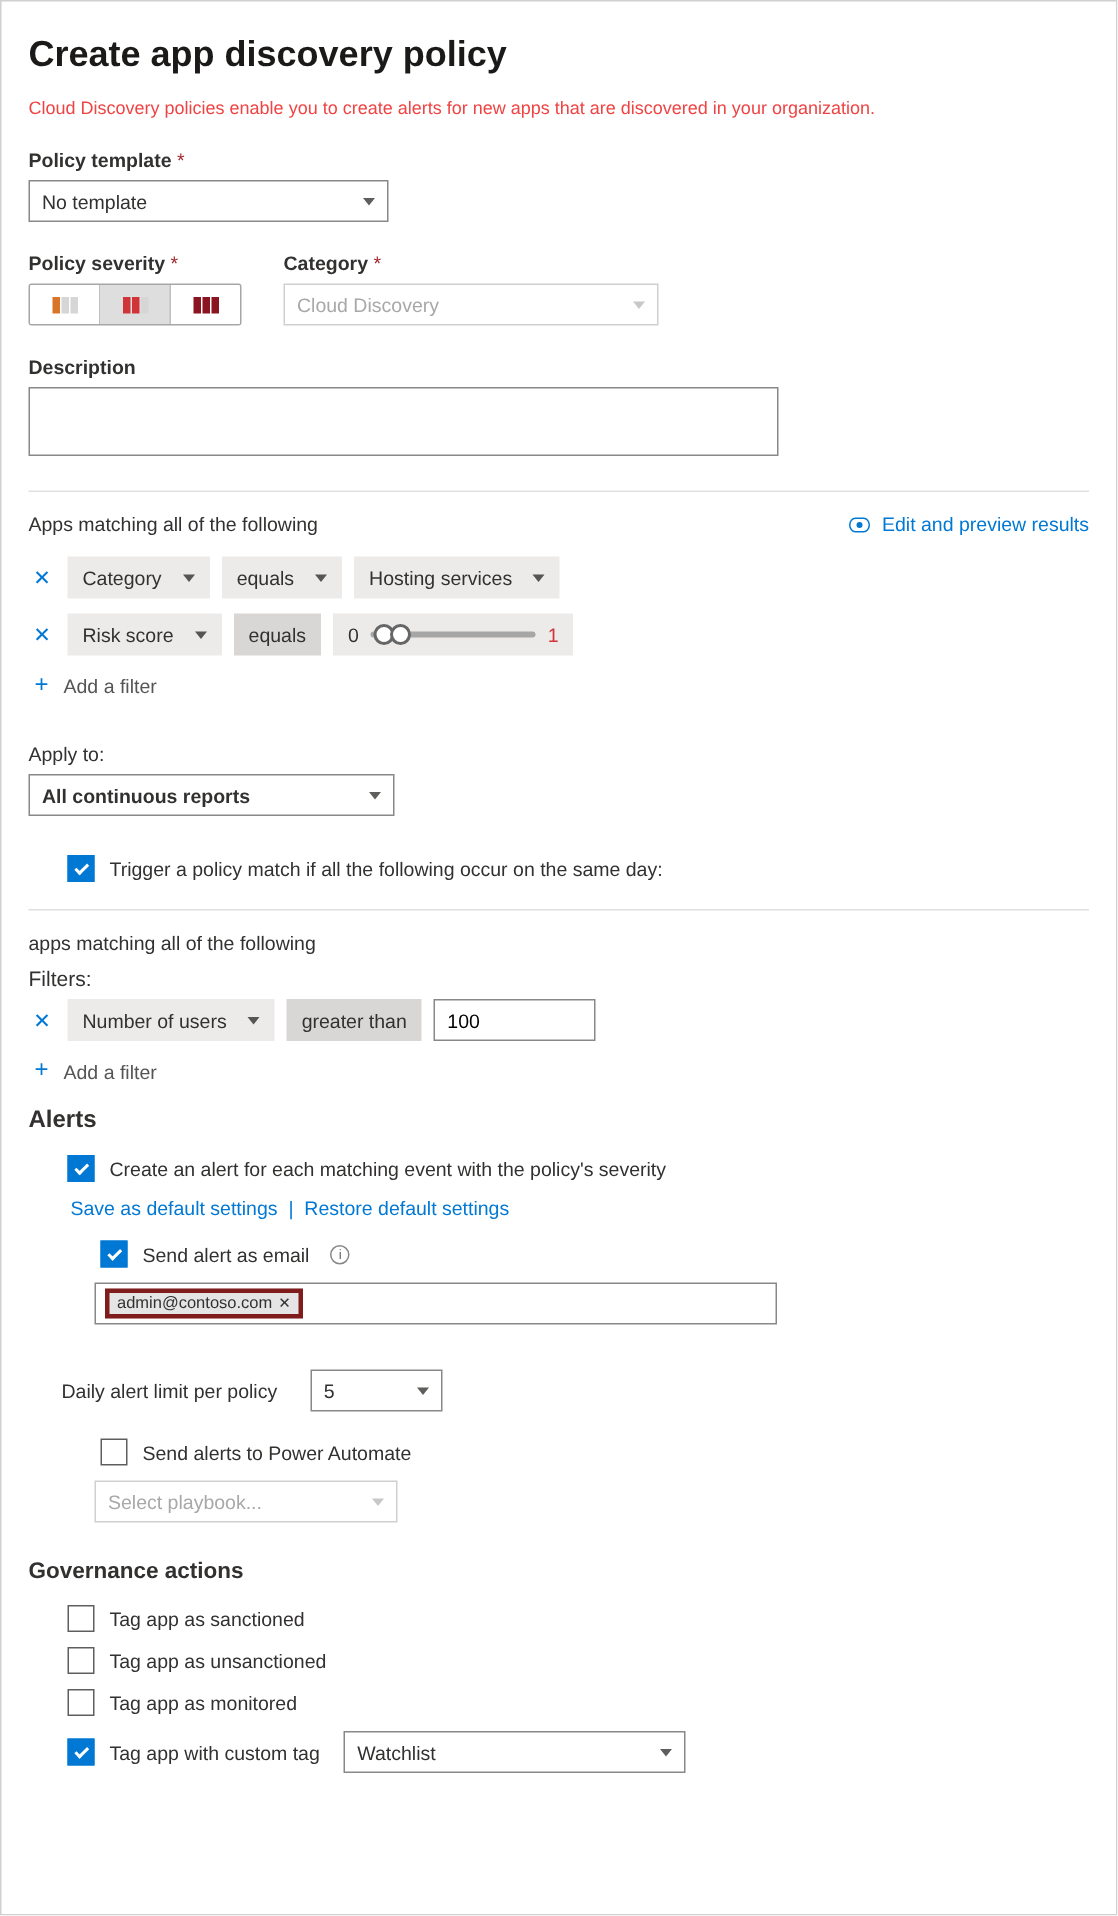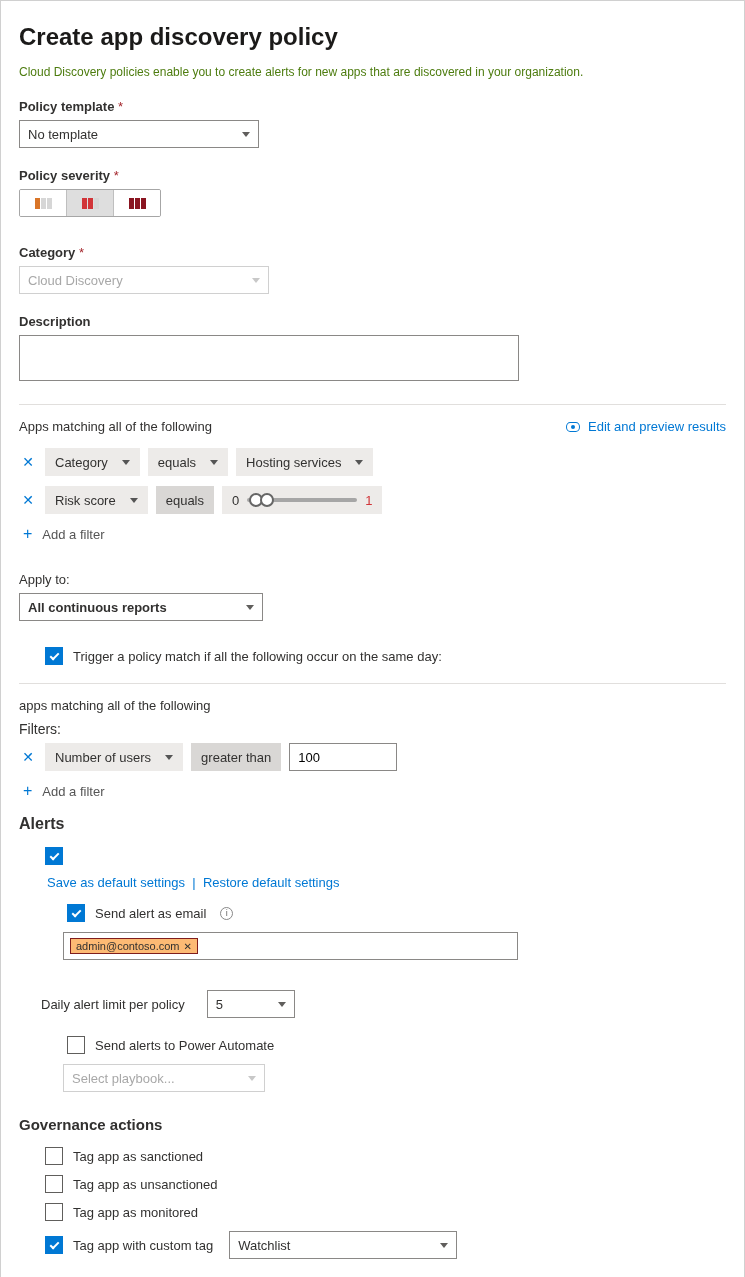--- a/index.html
+++ b/index.html
@@ -17,21 +17,21 @@
     padding: 18px 18px 12px 18px;
     position: relative;
   }
   h1 {
     font-size: 24px;
     font-weight: 600;
     margin: 4px 0 14px 0;
     color: #1b1a19;
   }
   .subtitle {
-    color: #4d7c0f;
+    color: #ef4444;
     font-size: 12px;
     margin-bottom: 20px;
   }
   .field-label {
     font-size: 13px;
     font-weight: 600;
     margin-bottom: 6px;
   }
   .required { color: #a4262c; font-weight: normal; }
   .dropdown {
@@ -59,21 +59,21 @@
     border-top: 5px solid #605e5c;
     margin-left: 6px;
   }
   .chevron.disabled { border-top-color: #c8c8c8; }
   .text-input {
     border: 1px solid #8a8886;
     height: 28px;
     padding: 0 8px;
     font-size: 13px;
   }
-  .row { display: flex; gap: 28px; margin-bottom: 20px; flex-direction: column; }
+  .row { display: flex; gap: 28px; margin-bottom: 20px; }
   .col { display: flex; flex-direction: column; }
   .section-gap { margin-bottom: 20px; }
 
   
   .sev-group {
     display: flex;
     border: 1px solid #a6a6a6;
     border-radius: 2px;
     overflow: hidden;
     width: 142px;
@@ -246,22 +246,22 @@
   .indent2 { margin-left: 44px; }
 
   .tag-input {
     width: 455px; height: 28px;
     border: 1px solid #8a8886;
     display: flex;
     align-items: center;
     padding: 2px 6px;
   }
   .chip {
-    background: #fdba74;
-    border: 1px solid #7f1d1d;
+    background: #e5e5e5;
+    border: 3px solid #7f1d1d;
     font-size: 11px;
     padding: 1px 5px;
     display: inline-flex;
     align-items: center;
     gap: 4px;
   }
   .chip .x { font-size: 10px; }
 
   .info-icon {
     display: inline-flex;
@@ -429,20 +429,21 @@
     <span class="plus">+</span>
     <span>Add a filter</span>
   </div>
 
   <h2 class="alerts">Alerts</h2>
 
   <div class="check-row mb">
     <span class="checkbox checked">
         <span class="checkmark"></span>
       </span>
+    <span>Create an alert for each matching event with the policy's severity</span>
   </div>
   <div style="margin-left:28px; margin-bottom:14px; font-size:13px">
     <span class="link">Save as default settings</span>
     <span style="color:#0078d4">&nbsp;|&nbsp;</span>
     <span class="link">Restore default settings</span>
   </div>
 
   <div class="check-row mb indent1">
     <span class="checkbox checked">
         <span class="checkmark"></span>

